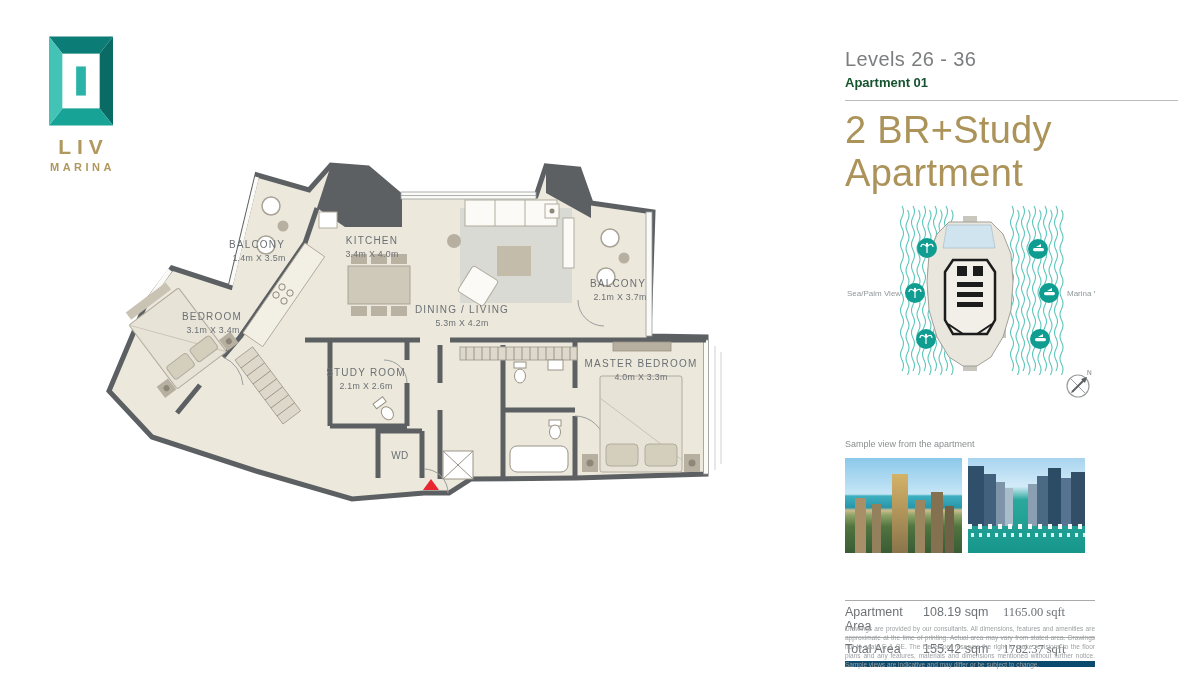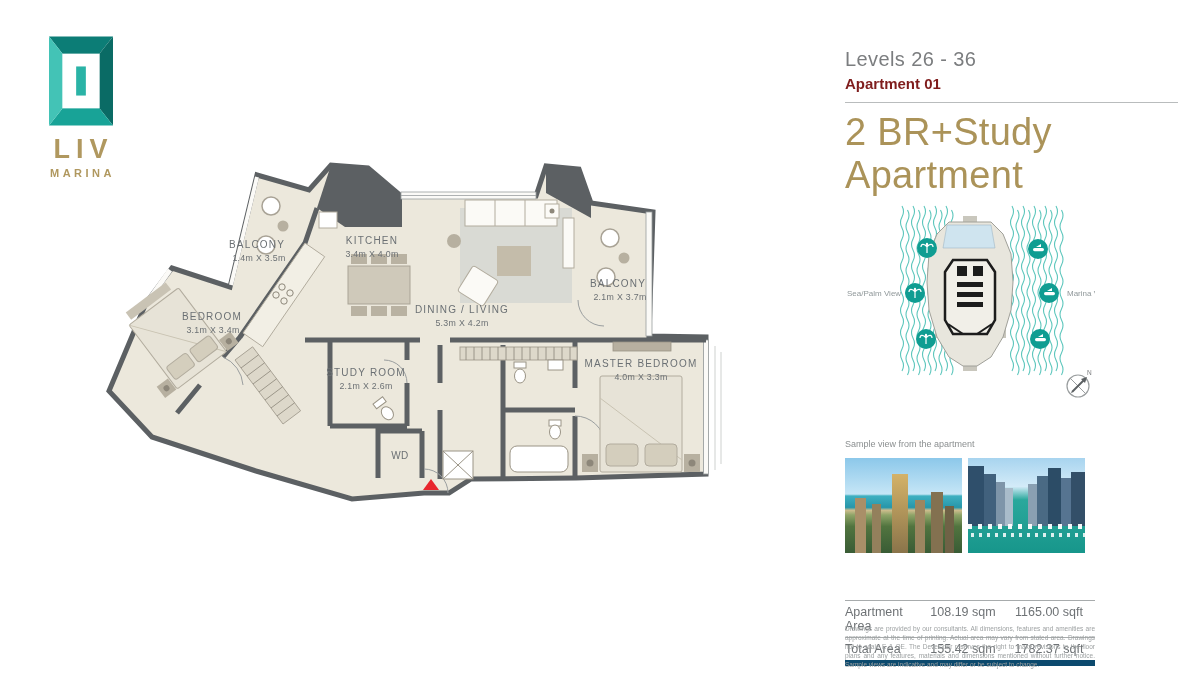--- a/index.html
+++ b/index.html
@@ -2,27 +2,27 @@
 <html><head>
 <meta charset="utf-8">
 <style>
   html,body{margin:0;padding:0;background:#fff;}
   .page{position:relative;width:1200px;height:675px;background:#ffffff;overflow:hidden;
         font-family:"Liberation Sans",sans-serif;color:#6e7275;}
 
   
   .logo-block{position:absolute;left:26px;top:36px;width:110px;text-align:center;}
   .logo-mark{display:block;margin:0 auto 10px auto;}
-  .logo-text{color:#b0985f;font-size:27px;font-weight:bold;letter-spacing:6px;line-height:1;margin-left:5px;}
+  .logo-text{color:#b0985f;font-size:21px;font-weight:bold;letter-spacing:6px;line-height:1;margin-left:5px;}
   .logo-sub{color:#b0985f;font-size:11px;font-weight:bold;letter-spacing:3.5px;margin-top:4px;margin-left:3px;}
 
   
   .right-col{position:absolute;left:845px;top:48px;width:333px;}
   .levels{font-size:20px;color:#7b7d7f;letter-spacing:.4px;}
-  .apartment{font-size:15px;color:#7f1d1d;font-weight:bold;margin-top:4px;}
+  .apartment{font-size:13px;color:#14532d;font-weight:bold;margin-top:4px;}
   .divider{border:none;border-top:1px solid #b9bcbd;margin:10px 0 8px 0;}
   .sheet-title{font-size:38px;color:#ab9359;letter-spacing:.3px;}
 
   
   .orient{position:absolute;left:845px;top:192px;}
 
   
   .sample-caption{position:absolute;left:845px;top:439px;font-size:9px;color:#8b8f90;}
   .photos{position:absolute;left:845px;top:458px;width:240px;height:95px;}
   .ph{position:absolute;top:0;height:95px;overflow:hidden;}
@@ -45,22 +45,22 @@
   #ph2 .u8{left:93px;top:20px;width:10px;height:48px;background:#567491;}
   #ph2 .u9{left:103px;top:14px;width:14px;height:54px;background:#334f68;}
   #ph2 .boats{left:0;top:66px;width:117px;height:5px;background:repeating-linear-gradient(90deg,rgba(255,255,255,.95) 0 4px,rgba(255,255,255,0) 4px 10px);}
   #ph2 .boats2{left:3px;top:75px;width:114px;height:4px;background:repeating-linear-gradient(90deg,rgba(255,255,255,.85) 0 3px,rgba(255,255,255,0) 3px 8px);}
 
   
   .area-table{position:absolute;left:845px;top:559px;width:250px;font-size:12.5px;color:#6e7275;margin-top:41px;}
   .area-row{display:flex;border-top:1px solid #a7abac;padding:4px 0 4px 0;}
   .area-row:last-child{border-bottom:6px solid #0c4a6e;}
   .area-label{flex:1;}
-  .area-sqm{width:80px;text-align:center;}
-  .area-sqft{width:92px;text-align:center;}
+  .area-sqm{width:80px;text-align:left;}
+  .area-sqft{width:92px;text-align:left;font-family:Liberation Serif, serif;}
 
   .disclaimer{position:absolute;left:845px;top:617px;width:250px;font-size:6.5px;line-height:1.4;
               color:#9da1a2;text-align:justify;}
 
   
   .plan{position:absolute;left:85px;top:148px;}
   .plan-label{font-family:"Liberation Sans",sans-serif;font-size:10px;fill:#6b7074;letter-spacing:1.2px;text-anchor:middle;}
   .plan-dims{font-family:"Liberation Sans",sans-serif;font-size:8.8px;fill:#6b7074;letter-spacing:.3px;text-anchor:middle;}
   .orient-label{font-family:"Liberation Sans",sans-serif;font-size:8px;fill:#90989a;}
 </style>

